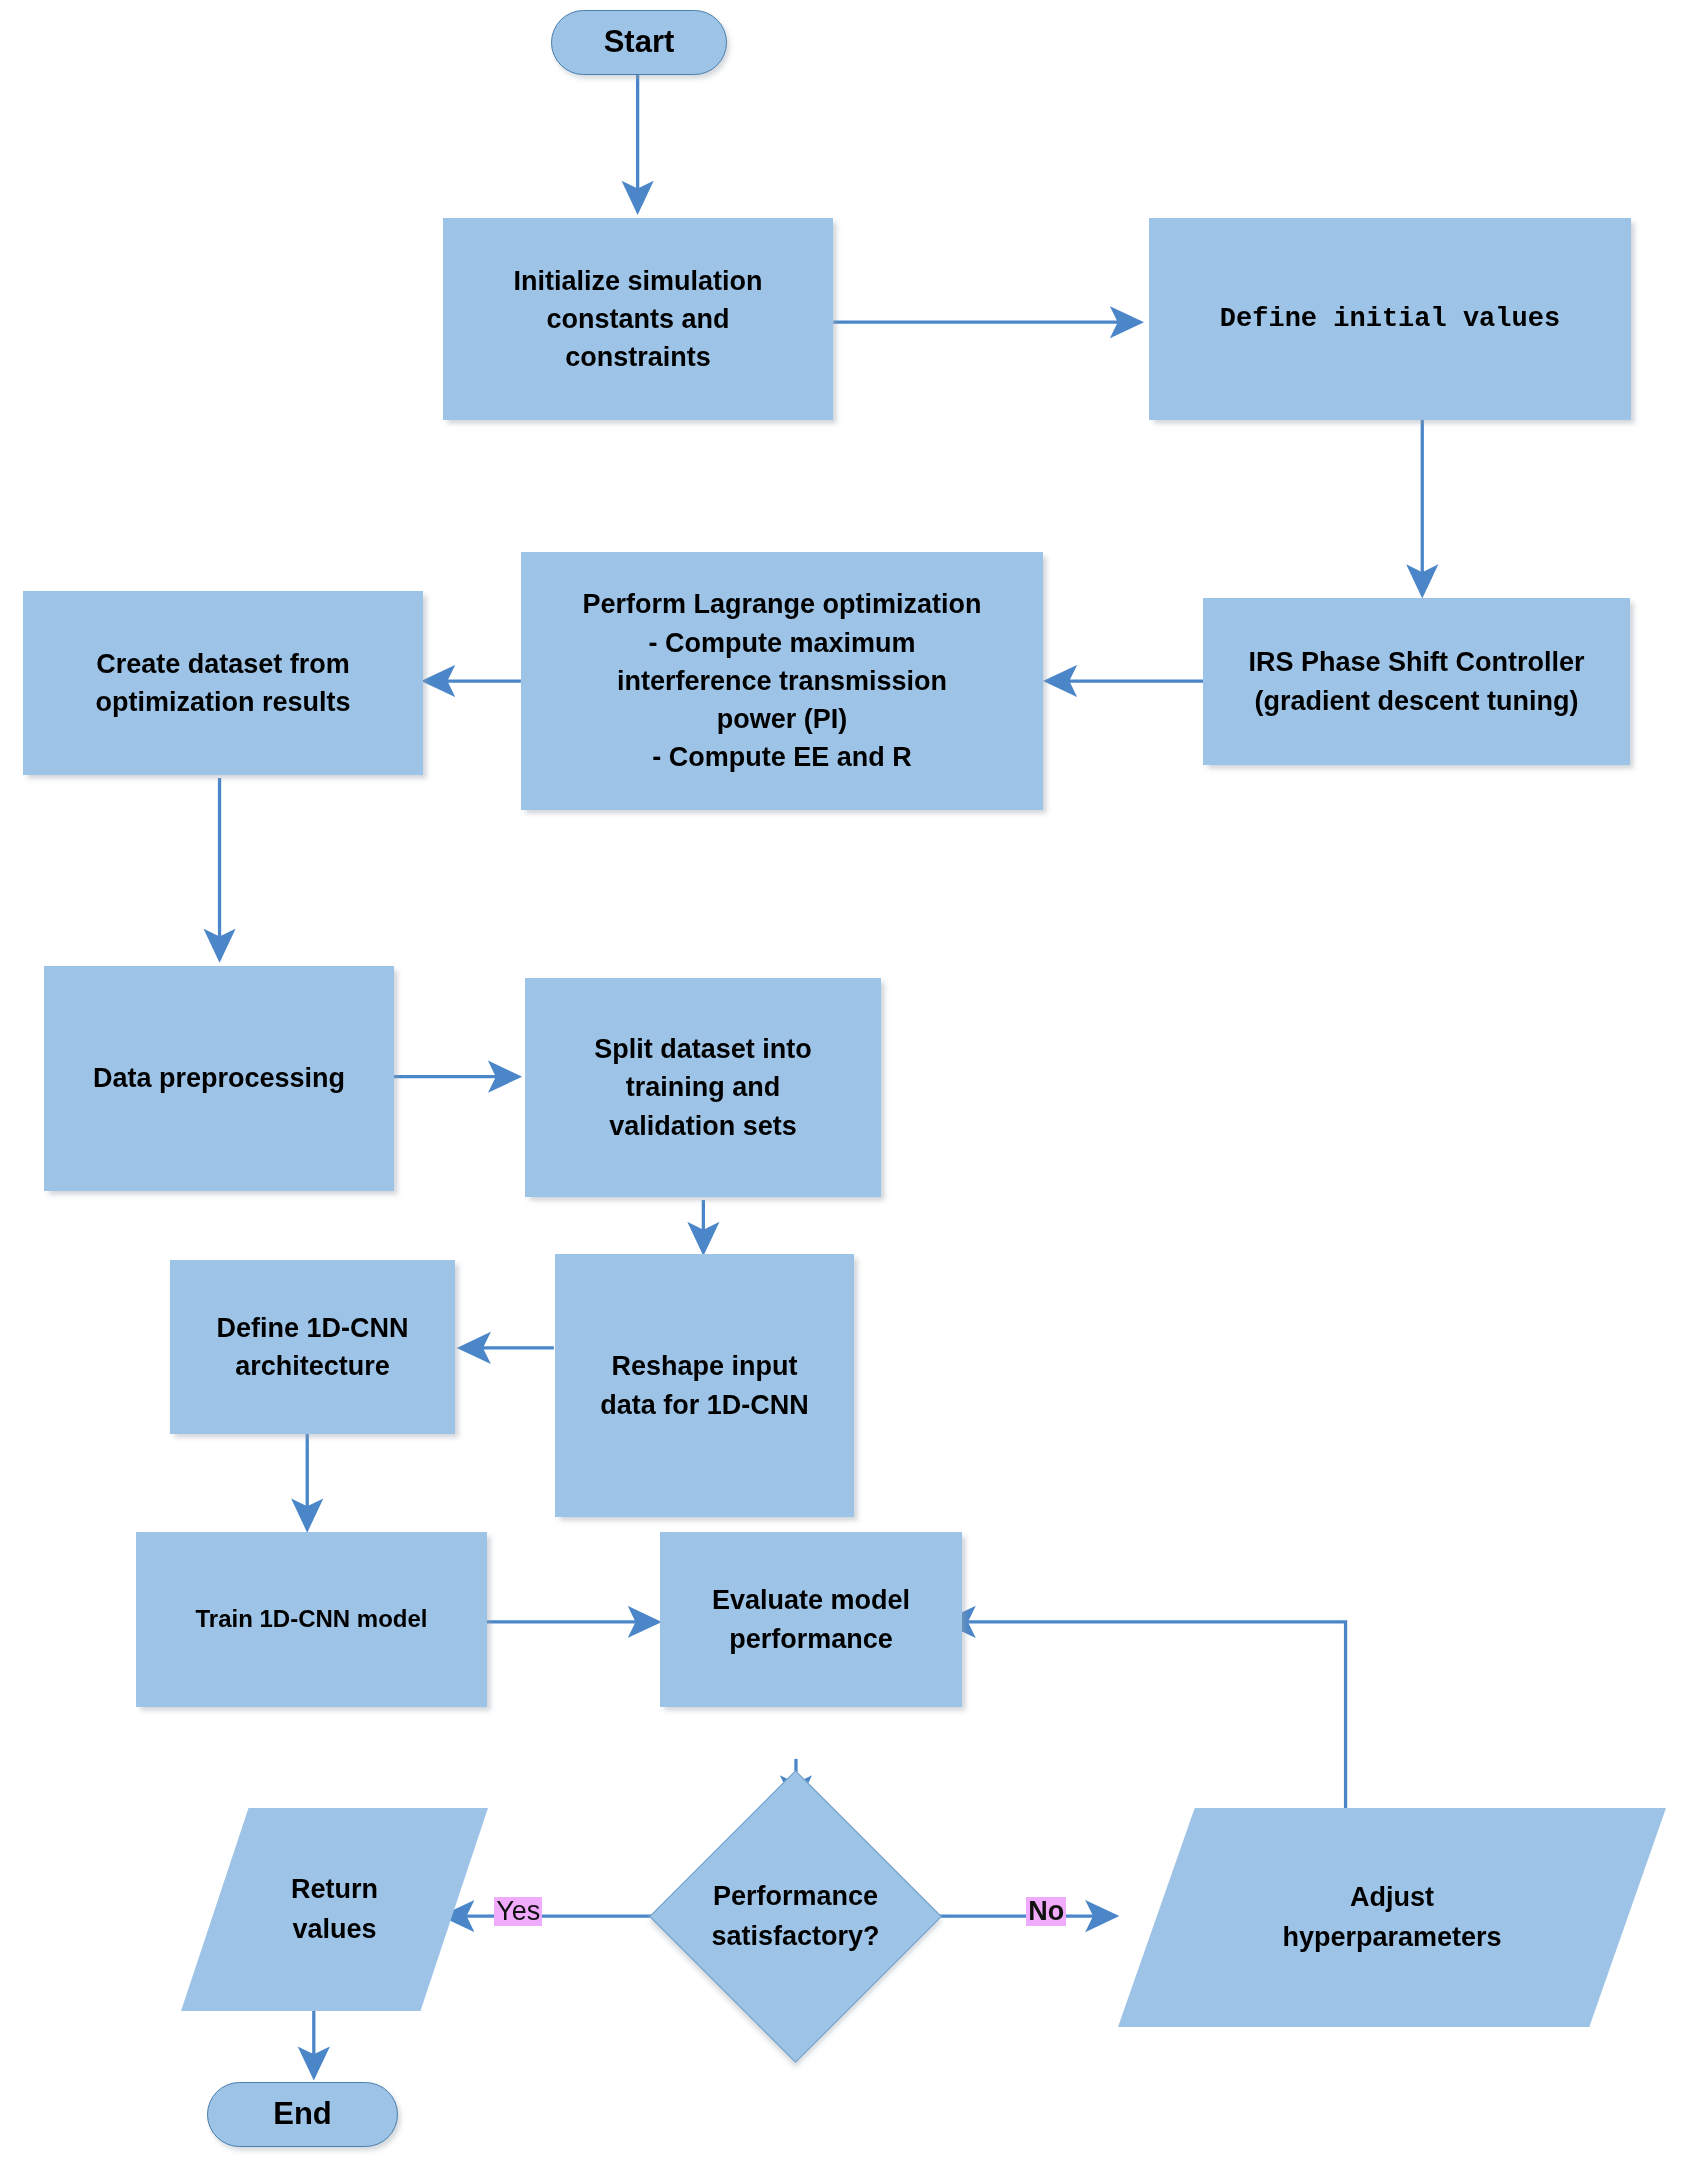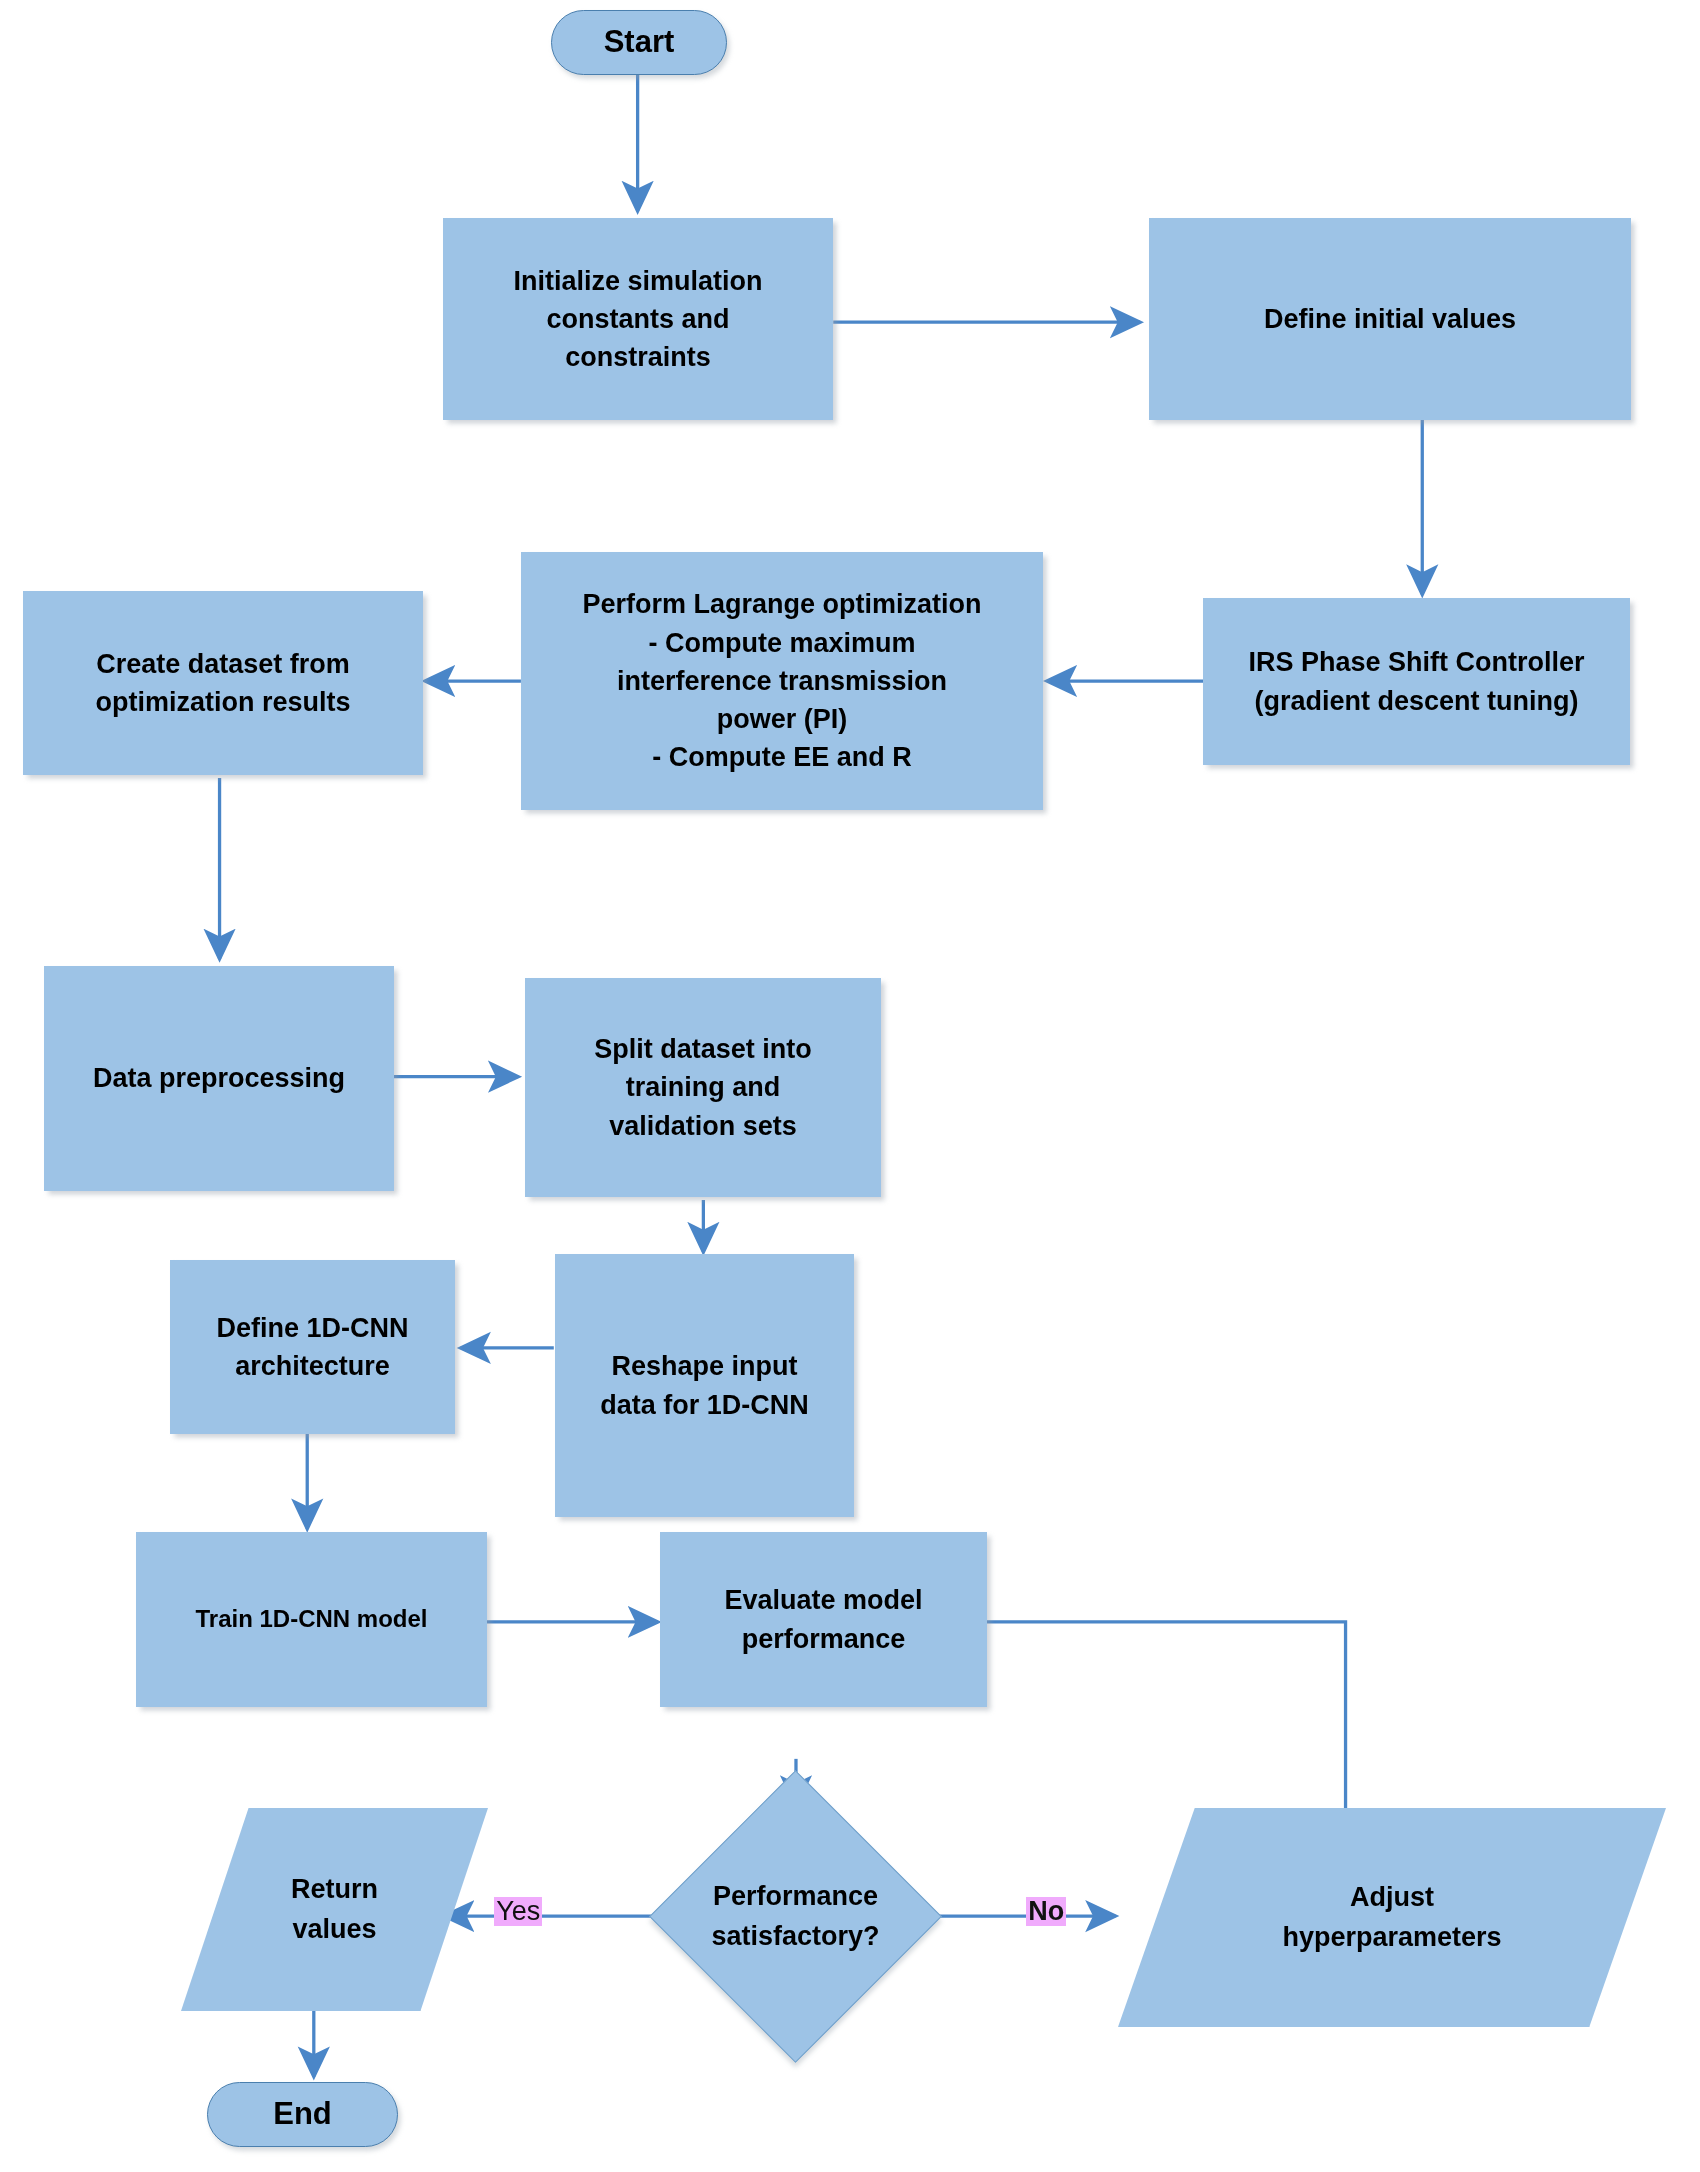--- a/index.html
+++ b/index.html
@@ -163,21 +163,21 @@
   <div class="node terminator" style="left:551px; top:10px; width:176px; height:65px; font-size:31px;">
     <span class="lbl">Start</span>
   </div>
 
   <div class="node rect" style="left:443px; top:218px; width:390px; height:202px; font-size:27px;">
     <span class="lbl">Initialize simulation
 constants and
 constraints</span>
   </div>
 
-  <div class="node rect" style="left:1149px; top:218px; width:482px; height:202px; font-size:27px;">
+  <div class="node rect" style="left:1149px; top:218px; width:482px; height:202px; font-size:27px;font-family:Liberation Mono, monospace;">
     <span class="lbl">Define initial values</span>
   </div>
 
   <div class="node rect" style="left:1203px; top:598px; width:427px; height:167px; font-size:27px;">
     <span class="lbl">IRS Phase Shift Controller
 (gradient descent tuning)</span>
   </div>
 
   <div class="node rect" style="left:23px; top:591px; width:400px; height:184px; font-size:27px;">
     <span class="lbl">Create dataset from
@@ -209,21 +209,21 @@
 
   <div class="node rect" style="left:170px; top:1260px; width:285px; height:174px; font-size:27px;">
     <span class="lbl">Define 1D-CNN
 architecture</span>
   </div>
 
   <div class="node rect" style="left:136px; top:1532px; width:351px; height:175px; font-size:24px;">
     <span class="lbl">Train 1D-CNN model</span>
   </div>
 
-  <div class="node rect" style="left:660px; top:1532px; width:327px; height:175px; font-size:27px;">
+  <div class="node rect" style="left:660px; top:1532px; width:302px; height:175px; font-size:27px;">
     <span class="lbl">Evaluate model
 performance</span>
   </div>
 
   <div class="diamond-wrap" style="left:692px; top:1813px; width:207px; height:207px;">
     <div class="diamond-shape"></div>
     <div class="diamond-text" style="font-size:27px; width:307px; left:-50px;">Performance
 satisfactory?</div>
   </div>
 

